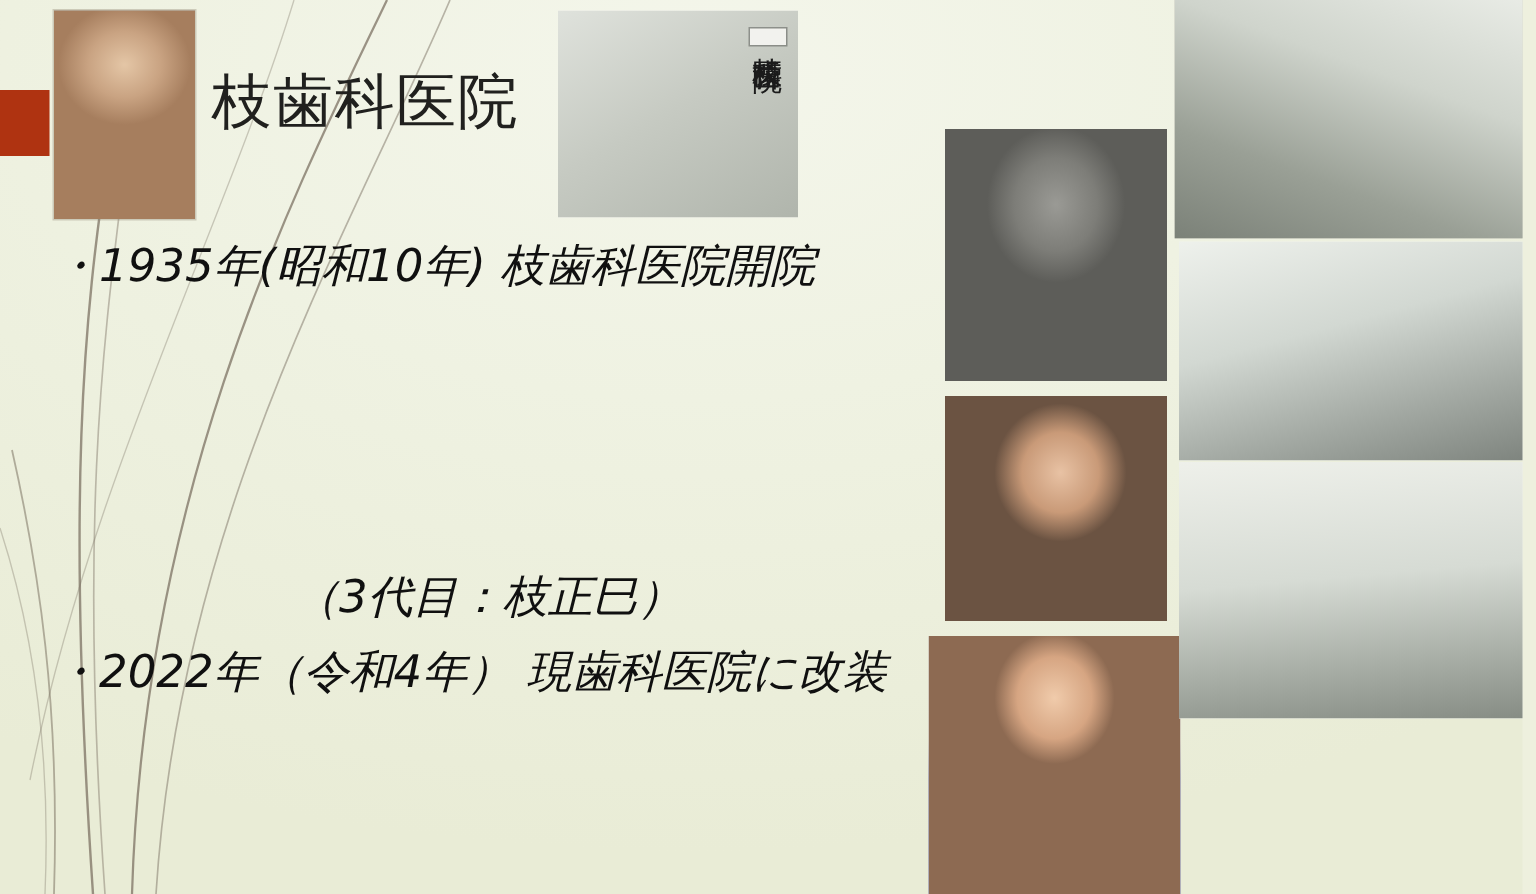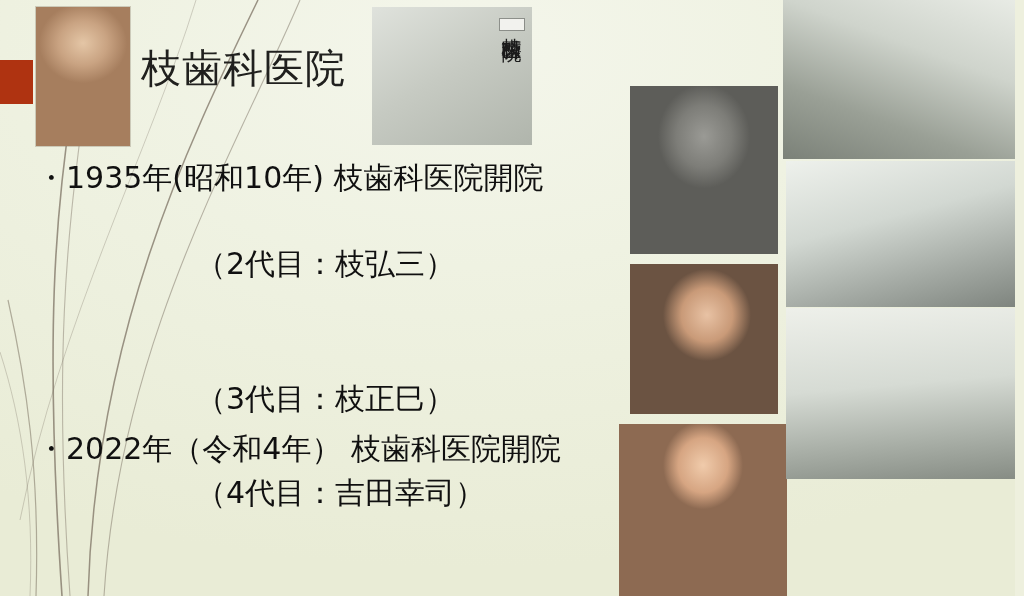--- a/index.html
+++ b/index.html
@@ -27,20 +27,21 @@
     font-size:40px;line-height:1;letter-spacing:1px;
     color:#20201E;white-space:nowrap;
     font-family:"DejaVu Sans","Liberation Sans",sans-serif;
     font-weight:400;
   }
   
   .line{
     position:absolute;white-space:nowrap;color:#101010;
     font-size:30px;line-height:1;letter-spacing:0px;
     font-family:"DejaVu Sans","Liberation Sans",sans-serif;
+    font-style:italic;
   }
   .l1{left:36px; top:163px;}
   .l1b{left:196px;top:205px;}
   .l1c{left:196px;top:249px;}
   .l2{left:36px; top:340px;}
   .l2b{left:196px;top:384px;text-align:center;}
   .l3{left:36px; top:434px;}
   .l3b{left:196px;top:478px;}
 
   
@@ -119,26 +120,24 @@
 
   <div class="title">枝歯科医院</div>
 
   <div class="photo" id="ph-sign">
     <div class="inner">
       <span class="sign-chars">枝歯科医院</span>
     </div>
   </div>
 
   <div class="line l1">・1935年(昭和10年)  枝歯科医院開院</div>
-  <div class="line l1c">（2代目：枝弘三）</div>
 
   <div class="line l2b">（3代目：枝正巳）</div>
 
-  <div class="line l3">・2022年（令和4年）  枝歯科医院開院</div>
-  <div class="line l3b">（4代目：吉田幸司）</div>
+  <div class="line l3">・2022年（令和4年）  現歯科医院に改装</div>
 
   <div class="photo" id="ph-gen2">
     <div class="inner"></div>
   </div>
   <div class="photo" id="ph-gen3">
     <div class="inner"></div>
   </div>
   <div class="photo" id="ph-gen4">
     <div class="inner"></div>
   </div>

